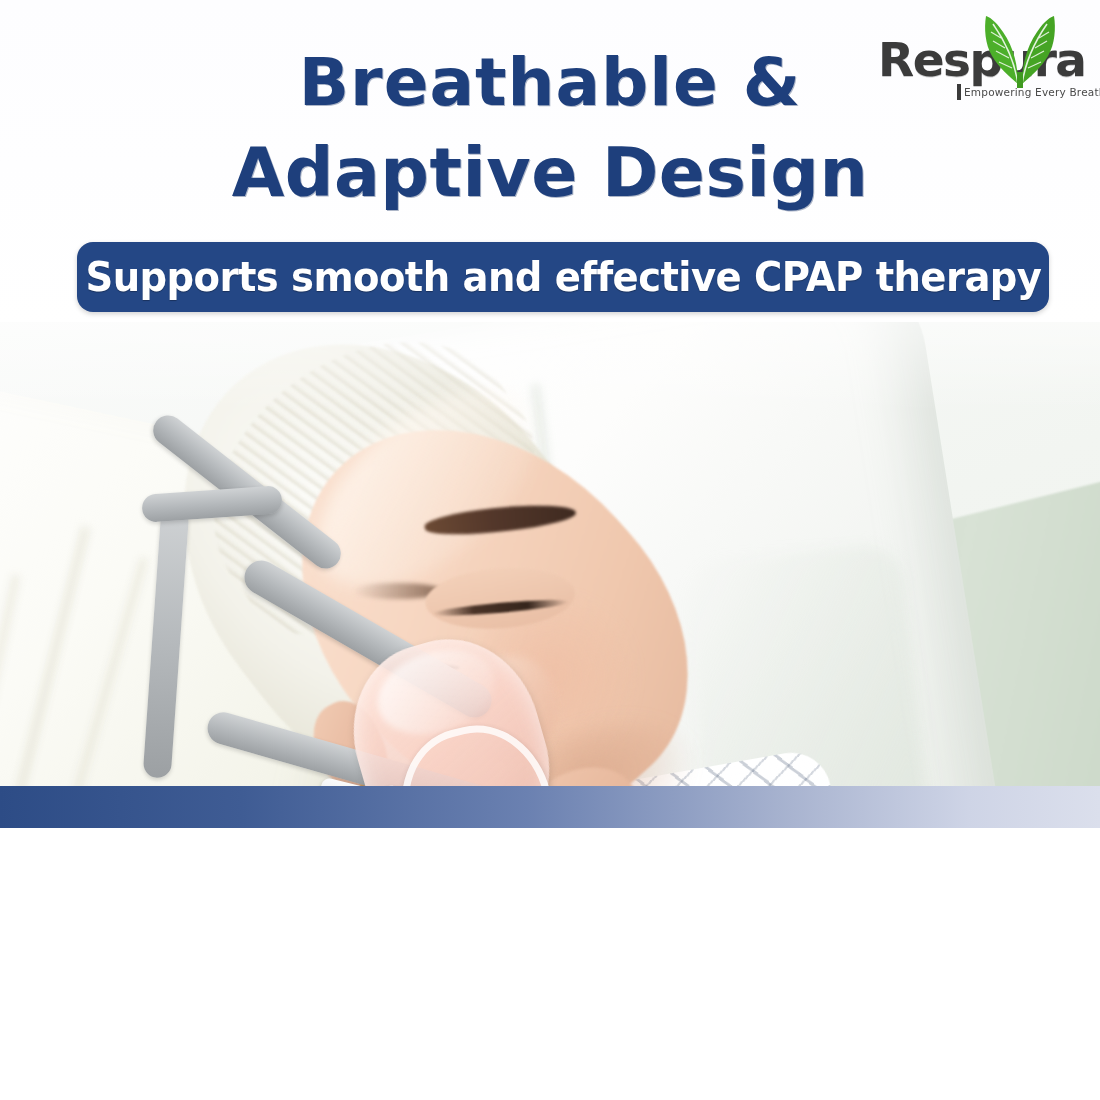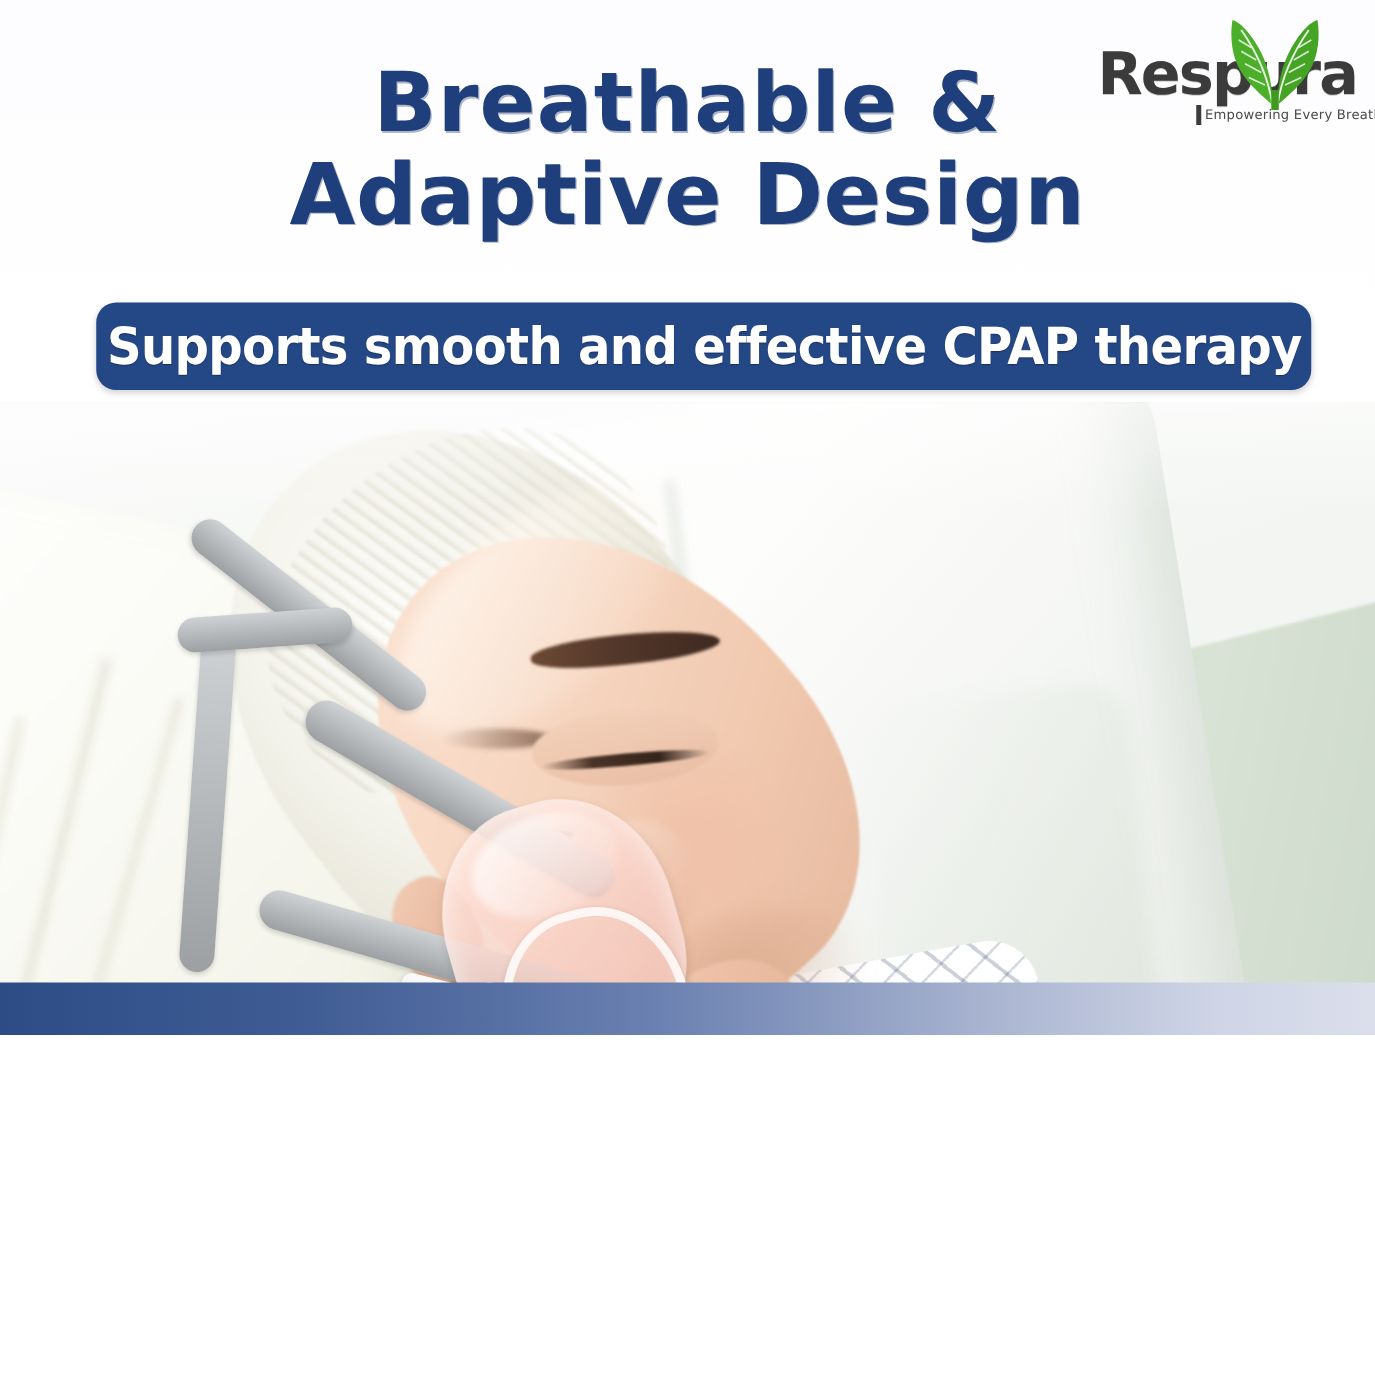--- a/index.html
+++ b/index.html
@@ -56,21 +56,21 @@
     text-align:center;
     font-family:"DejaVu Sans", sans-serif;
     font-weight:700;
     font-size:66px;
     line-height:74px;
     letter-spacing:1px;
     color:#1e3f7c;
     text-shadow:1px 1px 0 rgba(20,45,95,.35);
   }
   #headline .ln { display:block; }
-  #headline .ln2 { font-size:68px; letter-spacing:.5px; }
+  #headline .ln2 { font-size:68px; letter-spacing:.5px;margin-top:16px; }
 
   
   #banner {
     position:absolute; left:77px; top:242px;
     width:972px; height:70px;
     background:#244785;
     border-radius:16px;
     box-shadow:0 2px 5px rgba(0,0,0,.18);
     display:flex; align-items:center; justify-content:center;
   }

